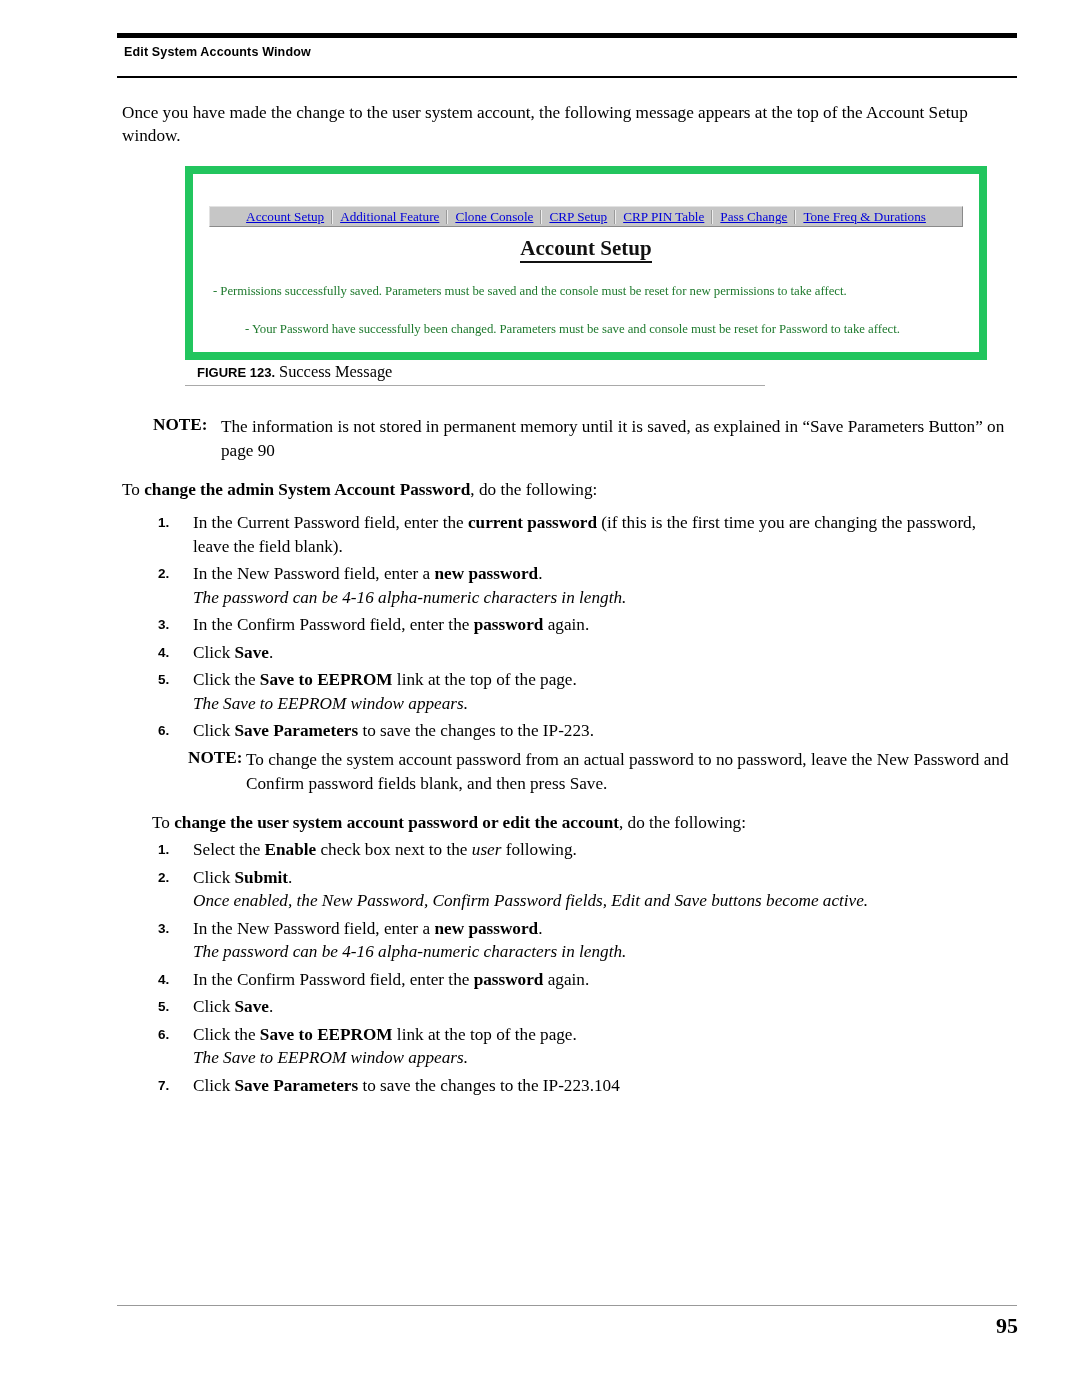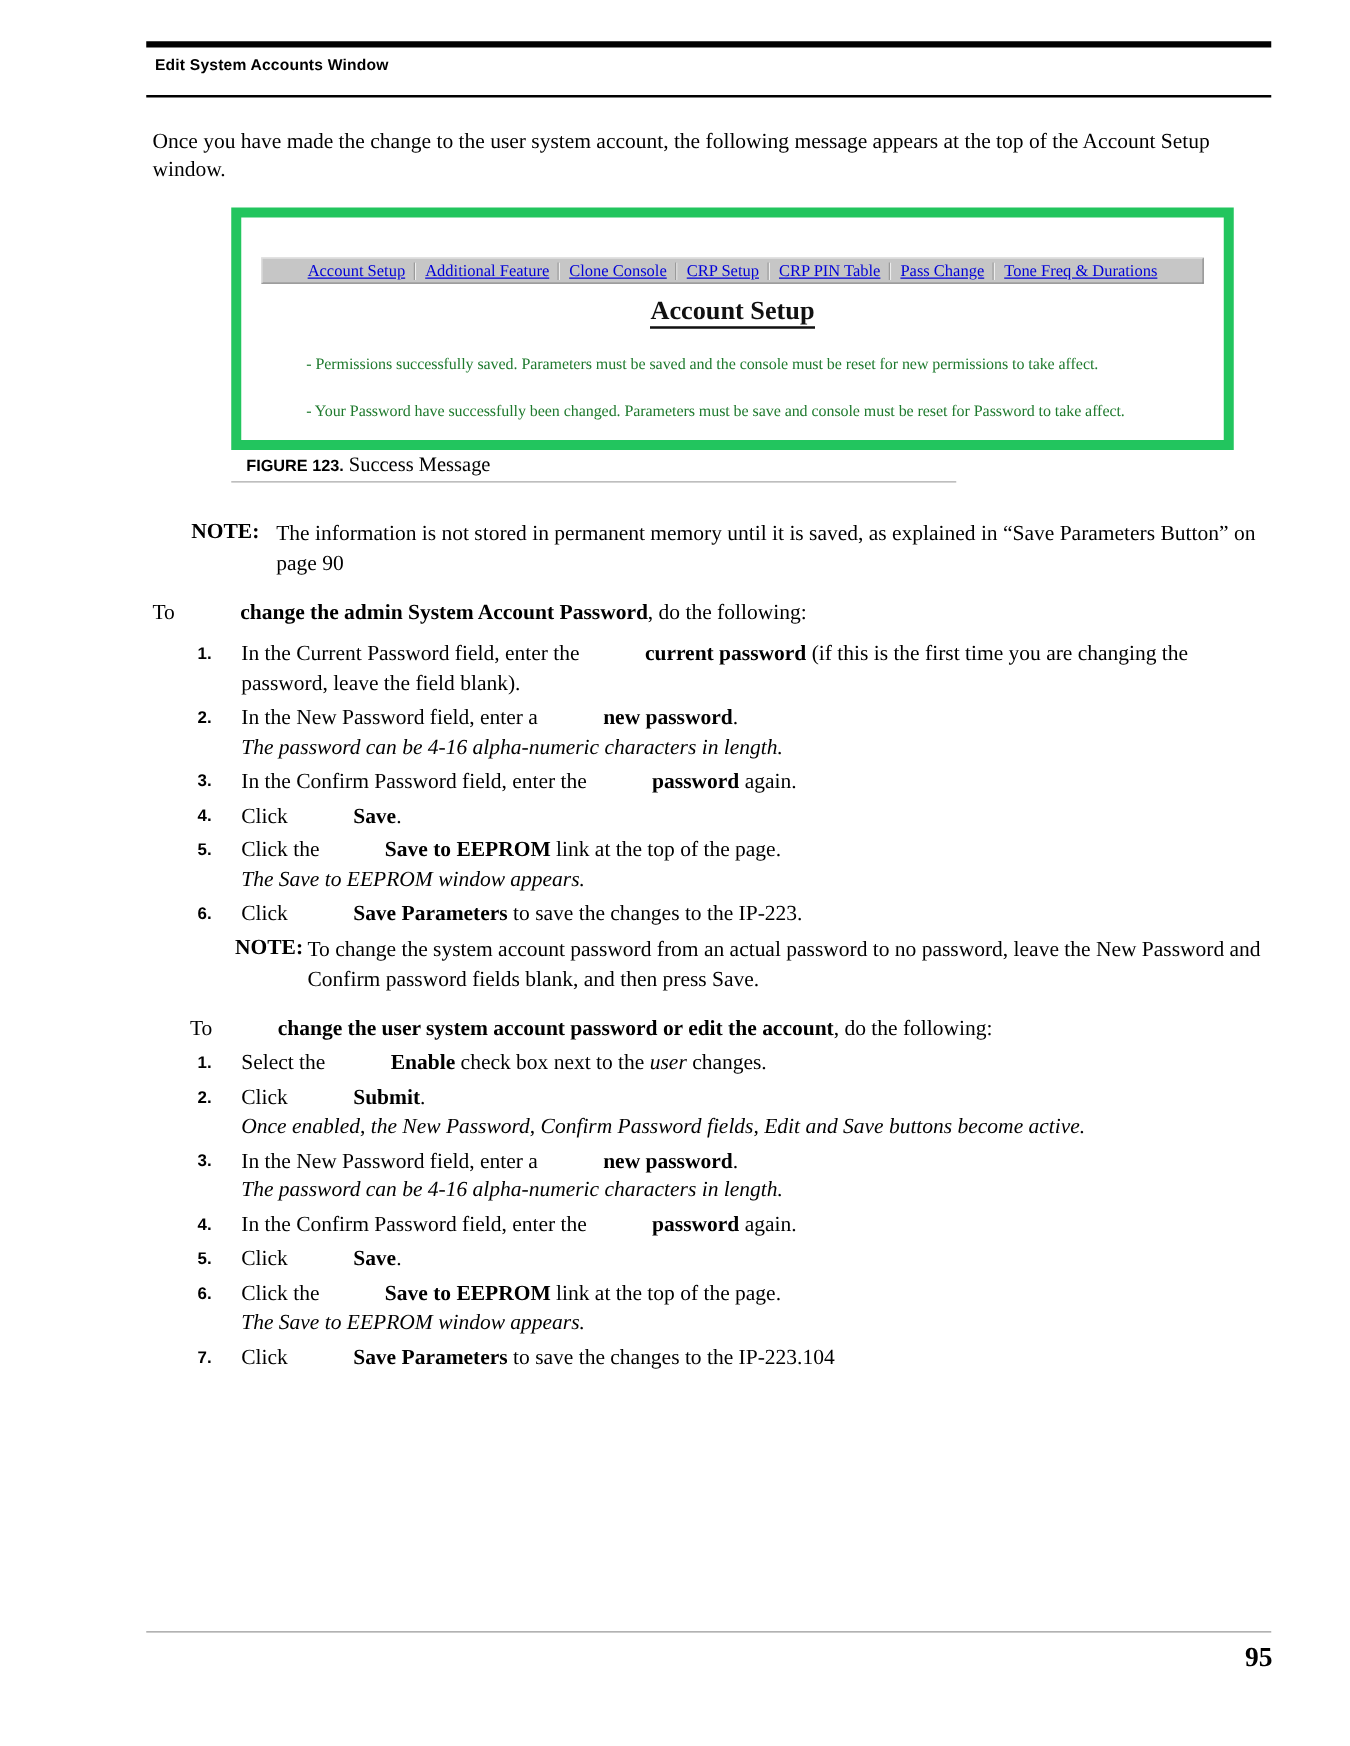--- a/index.html
+++ b/index.html
@@ -125,21 +125,21 @@
   .ui-msg {
     position: absolute;
     left: 20px;
     right: 14px;
     font-family: "Liberation Serif", serif;
     font-size: 12.8px;
     color: #1f7a2e;
     white-space: nowrap;
     letter-spacing: -0.05px;
   }
-  .ui-msg-1 { top: 110px; margin-left: 32px; }
+  .ui-msg-1 { top: 110px; }
   .ui-msg-2 { top: 148px; margin-left: 32px; }
 
   
   .fig-caption {
     position: absolute;
     left: 197px;
     top: 362px;
     width: 600px;
     font-size: 16px;
     white-space: nowrap;
@@ -192,21 +192,21 @@
     width: 896px;
     font-size: 17.2px;
   }
   .section-heading-2 {
     position: absolute;
     left: 152px;
     top: 813px;
     width: 866px;
     font-size: 17.2px;
   }
-  .bold { font-weight: bold; margin-left: 48px; }
+  .bold { font-weight: bold; }
   .ital { font-style: italic; }
 
   
   .steps {
     position: absolute;
     width: 835px;
   }
   .steps-1 { left: 155px; top: 511px; }
   .steps-2 { left: 155px; top: 838px; }
 
@@ -359,21 +359,21 @@
     <div class="note-label">NOTE:</div>
     <div class="note-body">To change the system account password from an actual password to no password, leave the New Password and Confirm password fields blank, and then press Save.</div>
   </div>
 
   <div class="section-heading-2"><span>To </span><span class="bold">change the user system account password or edit the account</span><span>, do the following:</span></div>
 
   <div class="steps steps-2">
 
     <div class="step">
       <span class="num">1.</span>
-      <span>Select the </span><span class="bold">Enable</span><span> check box next to the </span><span class="ital">user</span><span> changes.</span>
+      <span>Select the </span><span class="bold">Enable</span><span> check box next to the </span><span class="ital">user</span><span> following.</span>
     </div>
 
     <div class="step">
       <span class="num">2.</span>
       <span>Click </span><span class="bold">Submit</span><span>.</span>
       <span class="sub">Once enabled, the New Password, Confirm Password fields, Edit and Save buttons become active.</span>
     </div>
 
     <div class="step">
       <span class="num">3.</span>

